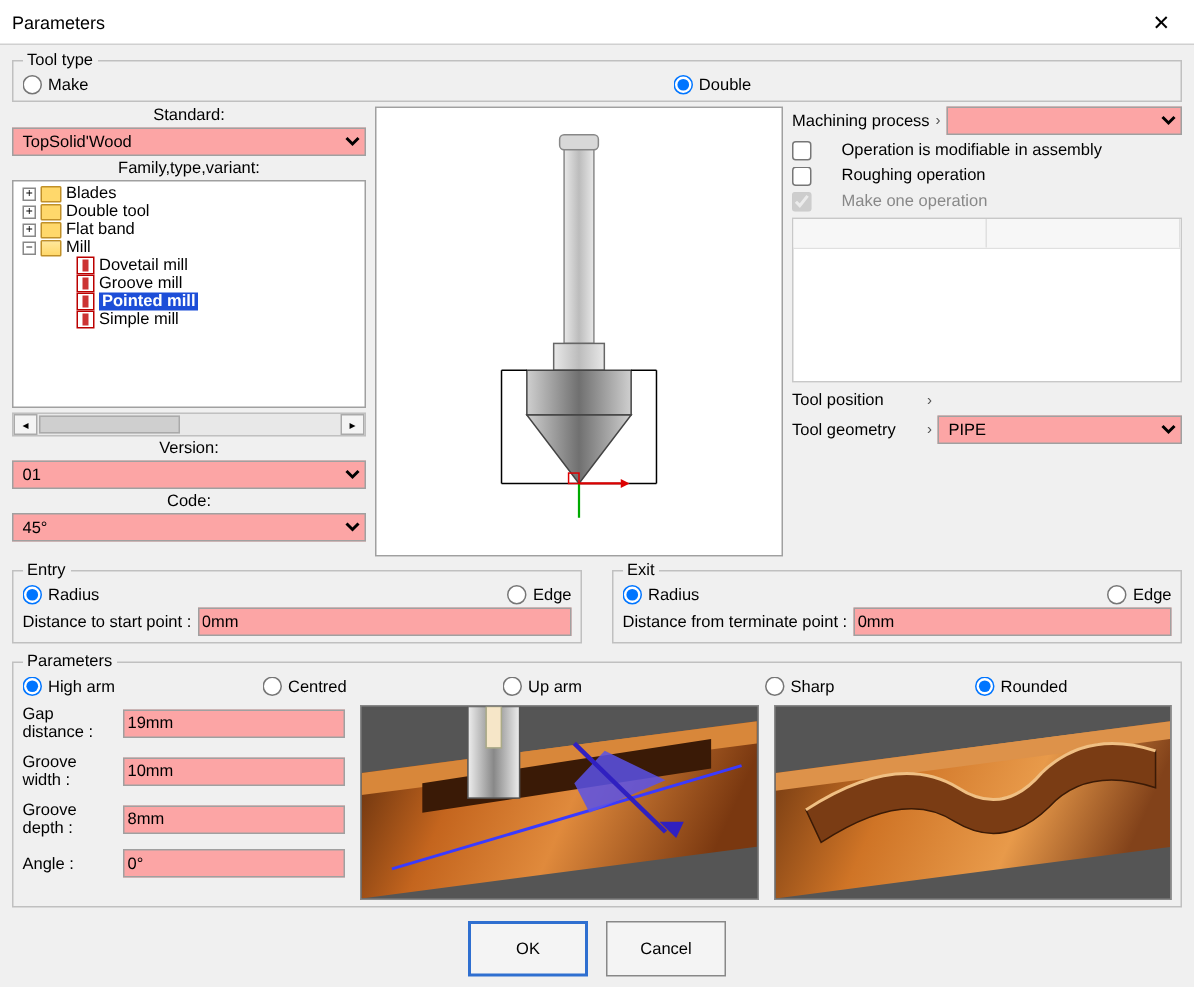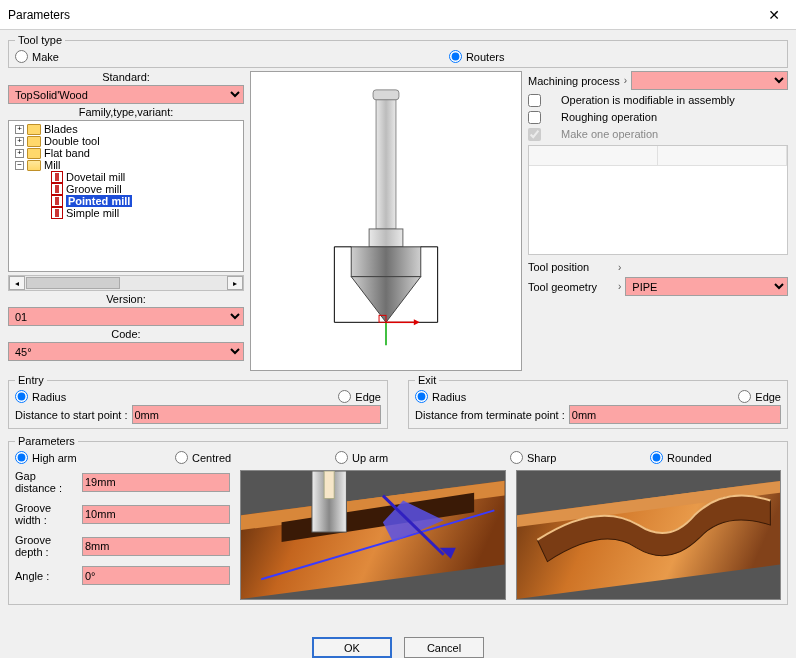--- a/index.html
+++ b/index.html
@@ -64,21 +64,21 @@
 .pb-radios { display:flex; gap:10px; margin-bottom:6px; }
 .pb-cols { display:flex; gap:10px; }
 .pb-left { width: 215px; }
 .pb-img { flex:1; height:130px; border:1px solid #888; background:#555; position:relative; overflow:hidden; }
 .pb-img svg { width:100%; height:100%; display:block; }
 .in-row { display:flex; align-items:center; margin-bottom:8px; gap:6px; }
 .in-row label { width: 79px; font-size: 11px; }
 .in-row input { flex: 1; }
 
 .btnbar { display:flex; justify-content:center; gap:12px; padding: 6px 0; }
-.btn { min-width: 80px; height: 21px; border: 1px solid #888; background:#f4f4f4; font-size:11px;margin-top:23px; }
+.btn { min-width: 80px; height: 37px; border: 1px solid #888; background:#f4f4f4; font-size:11px; }
 .btn.primary { border: 2px solid #2f6fd0; padding: 0 18px; }
 
 .chev { font-size:10px; }
 </style>
 </head>
 <body>
 
 <div class="titlebar">
   <div class="title">Parameters</div>
   <div class="close">✕</div>
@@ -89,21 +89,21 @@
   <fieldset>
     <legend>Tool type</legend>
     <div class="radio-row">
       <label class="radio">
         <input type="radio" name="tt" style="">
         <span>Make</span>
       </label>
       <span style="flex:0 0 310px"></span>
       <label class="radio">
         <input type="radio" name="tt" checked="" style="">
-        <span>Routers</span>
+        <span>Double</span>
       </label>
     </div>
   </fieldset>
 
   <div class="top-cols">
     <div class="col-left">
       <div class="label-c">Standard:</div>
       <select>
         <option>TopSolid'Wood</option>
       </select>

